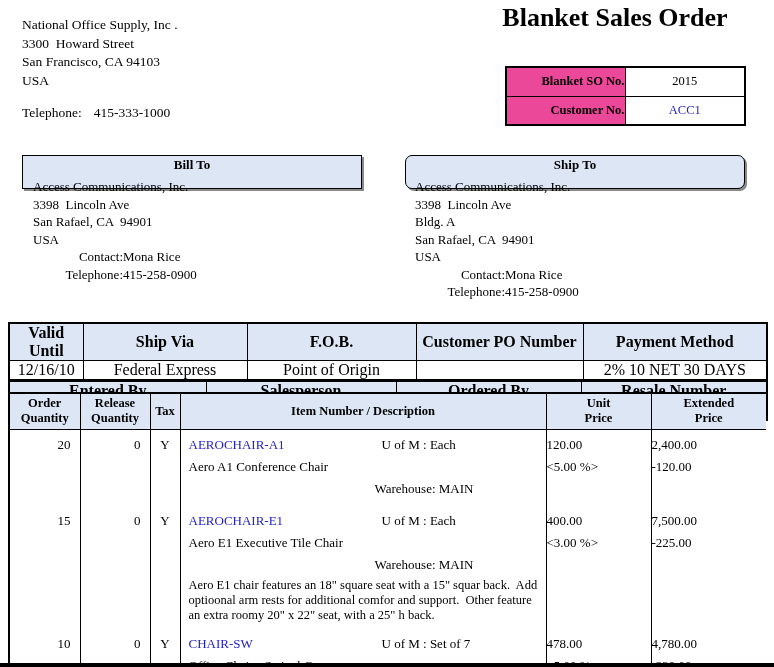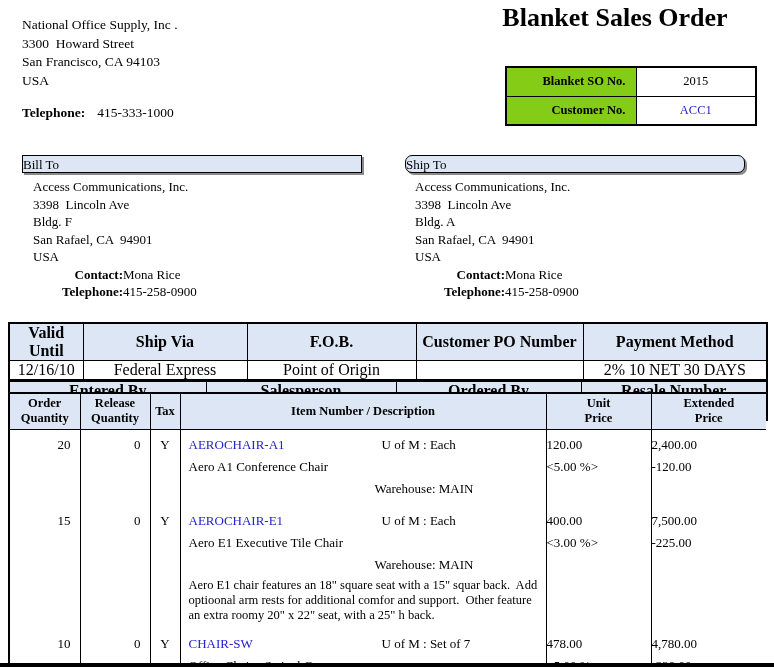--- a/index.html
+++ b/index.html
@@ -3,39 +3,39 @@
 <meta charset="utf-8">
 <style>
   * { margin:0; padding:0; box-sizing:border-box; }
   body { background:#fff; font-family:"Liberation Serif","DejaVu Serif",serif; color:#000; }
   #page { position:relative; width:774px; height:667px; background:#fff; overflow:hidden; }
 
   
   .company { position:absolute; left:22px; top:16px; font-size:13.5px; line-height:18.5px; }
   .company .line { white-space:pre-wrap; }
   .tel-line { margin-top:14px; }
-  .blabel { font-weight:bold; }
+  .blabel { font-weight:normal; }
   .tel-line .val { margin-left:12px; }
 
   
   .title { position:absolute; left:455px; top:3px; width:320px; text-align:center;
            font-size:26px; font-weight:bold; letter-spacing:0px; }
 
   
   .so-box { position:absolute; left:505px; top:66px; border-collapse:collapse; table-layout:fixed; }
   .so-box td { border:1px solid #000; height:29px; font-size:12.5px; }
   .so-box { border:2px solid #000; }
-  .so-box .lbl { width:130px; background:#84cc16; font-weight:bold; text-align:right; padding-right:10px; }
+  .so-box .lbl { width:119px; background:#ec4899; font-weight:bold; text-align:right; }
   .so-box .val { width:120px; text-align:center; }
   .blue { color:#2222CC; }
 
   
-  .addr-bar { position:absolute; top:155px; width:340px; height:18px; background:#DCE6F5;
-              border:1px solid #000; box-shadow:2px 2px 0 #8a8a8a; 
-              font-weight:normal; font-size:13px; line-height:17px; }
+  .addr-bar { position:absolute; top:155px; width:340px; height:34px; background:#DCE6F5;
+              border:1px solid #000; box-shadow:2px 2px 0 #8a8a8a; text-align:center;
+              font-weight:bold; font-size:13px; line-height:17px; }
   .bar-bill { left:22px; } .bar-ship { left:405px;border-radius:7px; }
 
   .addr-block { position:absolute; top:178px; font-size:13px; line-height:17.5px; }
   .addr-bill { left:33px; } .addr-ship { left:415px; }
   .addr-block .line { white-space:pre-wrap; }
   .lblrow .blabel { display:inline-block; width:90px; text-align:right; }
   .lblrow .val { }
 
   
   .terms-wrap { position:absolute; left:8px; top:322px; width:758px; }
@@ -90,21 +90,20 @@
       <td class="lbl">Customer No.</td>
       <td class="val blue">ACC1</td>
     </tr>
   </tbody>
     </table>
 
   <div class="addr-bar bar-bill">Bill To</div>
   <div class="addr-block addr-bill">
     <div class="line">Access Communications, Inc.</div>
     <div class="line">3398  Lincoln Ave</div>
-    <div class="line">Bldg. F</div>
     <div class="line">San Rafael, CA  94901</div>
     <div class="line">USA</div>
     <div class="lblrow">
       <span class="blabel">Contact:</span><span class="val">Mona Rice</span>
     </div>
     <div class="lblrow">
       <span class="blabel">Telephone:</span><span class="val">415-258-0900</span>
     </div>
   </div>
 

